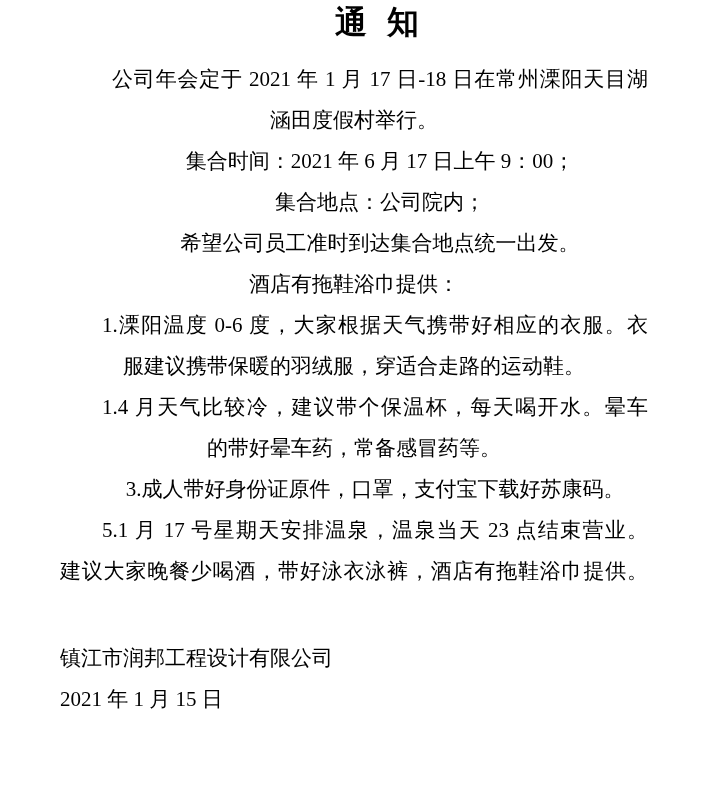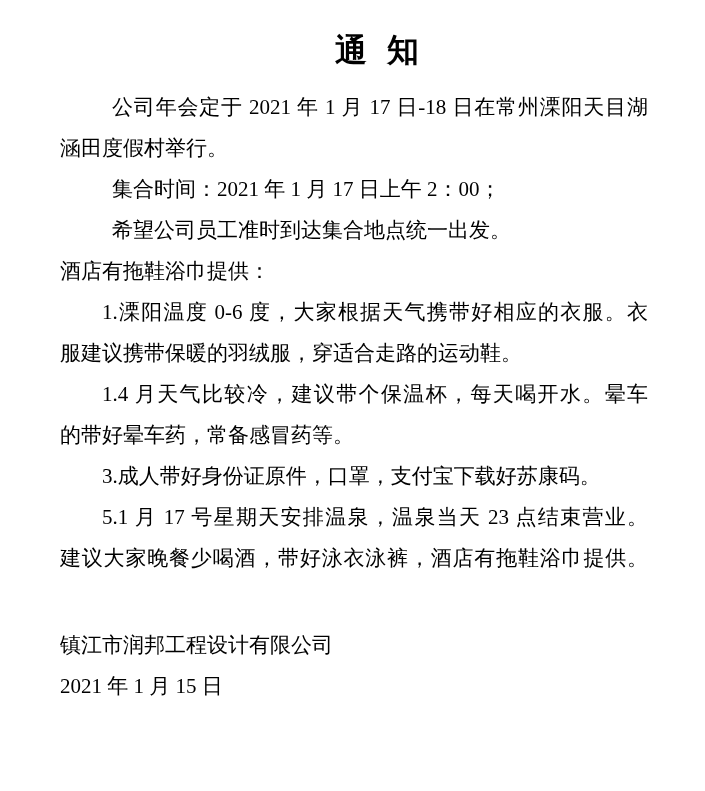--- a/index.html
+++ b/index.html
@@ -9,41 +9,40 @@
     font-family: "Liberation Serif", "DejaVu Serif", serif;
     color: #000000;
     overflow: hidden;
   }
   .page {
     position: relative;
     width: 705px; height: 791px;
     background: #ffffff;
   }
   .doc-title {
-    margin-top: 28px;
     height: 44px;
     line-height: 44px;
     text-align: center;
     text-indent: 50px;     
     font-size: 32px;
     font-weight: bold;
     word-spacing: 10px;
     letter-spacing: 1px;
     white-space: nowrap;
   }
   .body-text {
     margin: 15px 0 0 60px;
     width: 588px;
     font-size: 21px;
     line-height: 41px;
   }
   .line {
     height: 41px;
     white-space: nowrap;
-    text-align: left;
+    text-align: center;
   }
   .line.just {
     white-space: normal;
     overflow: hidden;
     text-align: justify;
     text-align-last: justify;
   }
   .ind2   { text-indent: 52px; }  
   .indnum { text-indent: 42px; }  
   .sig-company { margin-top: 46px; }
@@ -52,21 +51,22 @@
 </head>
 <body>
 
 <div class="page">
 
   <div class="doc-title">通 知</div>
 
   <div class="body-text">
     <div class="line ind2 just">公司年会定于 2021 年 1 月 17 日-18 日在常州溧阳天目湖</div>
     <div class="line">涵田度假村举行。</div>
-    <div class="line ind2">集合时间：2021 年 1 月 17 日上午 2：00；</div>
+    <div class="line ind2">集合时间：2021 年 6 月 17 日上午 9：00；</div>
+    <div class="line ind2">集合地点：公司院内；</div>
     <div class="line ind2">希望公司员工准时到达集合地点统一出发。</div>
     <div class="line">酒店有拖鞋浴巾提供：</div>
     <div class="line indnum just">1.溧阳温度 0-6 度，大家根据天气携带好相应的衣服。衣</div>
     <div class="line">服建议携带保暖的羽绒服，穿适合走路的运动鞋。</div>
     <div class="line indnum just">1.4 月天气比较冷，建议带个保温杯，每天喝开水。晕车</div>
     <div class="line">的带好晕车药，常备感冒药等。</div>
     <div class="line indnum">3.成人带好身份证原件，口罩，支付宝下载好苏康码。</div>
     <div class="line indnum just">5.1 月 17 号星期天安排温泉，温泉当天 23 点结束营业。</div>
     <div class="line just">建议大家晚餐少喝酒，带好泳衣泳裤，酒店有拖鞋浴巾提供。</div>
 

